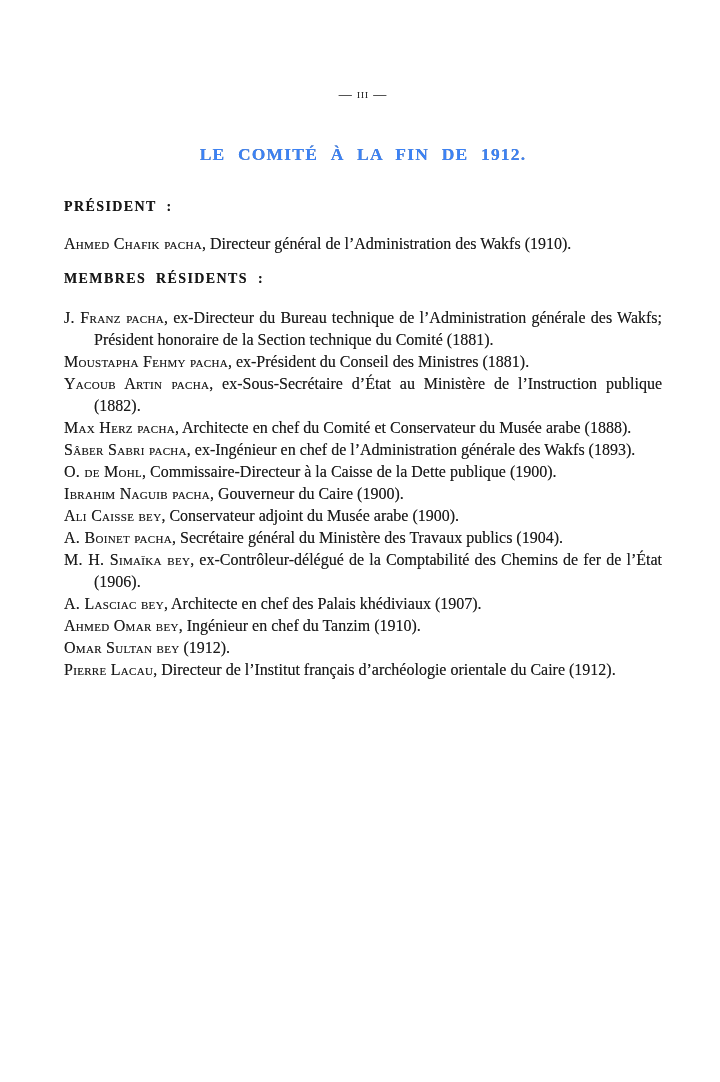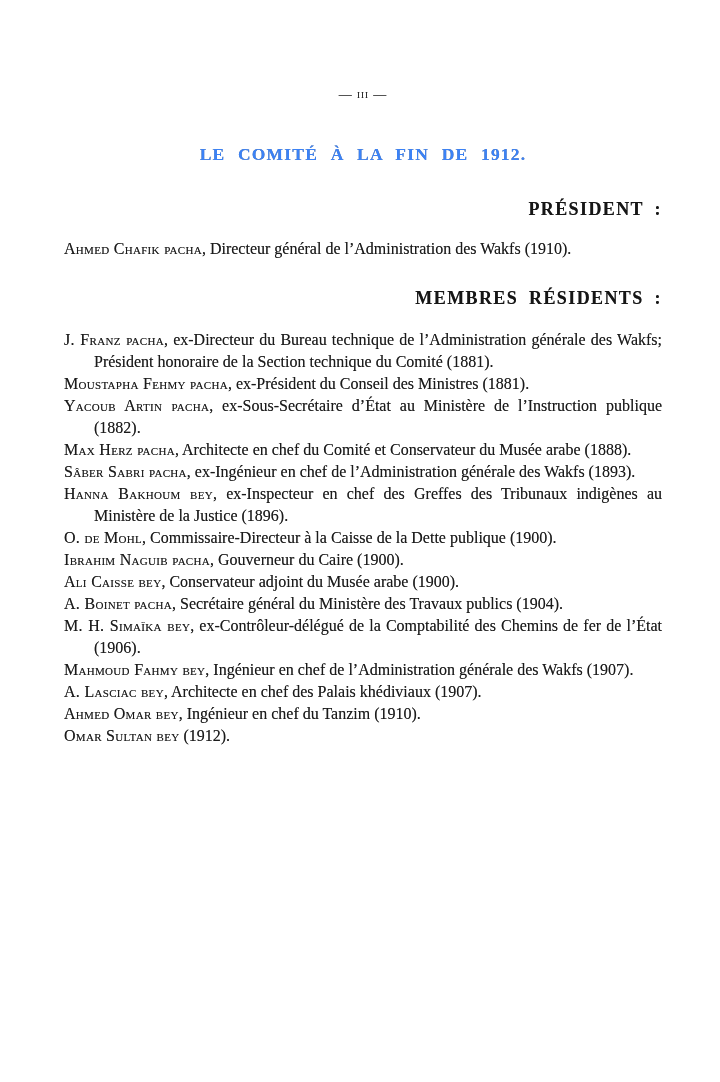--- a/index.html
+++ b/index.html
@@ -34,29 +34,29 @@
     margin: 42px 0 0 0;
     text-align: center;
     font-size: 17.5px;
     font-weight: bold;
     letter-spacing: 1.2px;
     word-spacing: 7px;
     color: #3b82f6;
   }
   .heading {
     margin: 34px 0 0 0;
-    text-align: right;
-    font-size: 18px;
+    text-align: left;
+    font-size: 14px;
     font-weight: bold;
     letter-spacing: 1.4px;
     word-spacing: 5px;
     color: #161616;
   }
   .heading.members {
-    margin-top: 28px;
+    margin-top: 16px;
   }
   .entry {
     margin: 0;
     font-size: 16px;
     line-height: 22px;
     text-align: justify;
     padding-left: 30px;
     text-indent: -30px;
   }
   .entry.president {
@@ -88,25 +88,24 @@
     <p class="entry president"><span class="name">Ahmed Chafik pacha</span><span class="desc">, Directeur général de l’Administration des Wakfs (1910).</span></p>
 
     <h2 class="heading members">MEMBRES RÉSIDENTS :</h2>
 
     <div class="members-list">
       <p class="entry"><span class="name">J. Franz pacha</span><span class="desc">, ex-Directeur du Bureau technique de l’Administration générale des Wakfs; Président honoraire de la Section technique du Comité (1881).</span></p>
       <p class="entry"><span class="name">Moustapha Fehmy pacha</span><span class="desc">, ex-Président du Conseil des Ministres (1881).</span></p>
       <p class="entry"><span class="name">Yacoub Artin pacha</span><span class="desc">, ex-Sous-Secrétaire d’État au Ministère de l’Instruction publique (1882).</span></p>
       <p class="entry"><span class="name">Max Herz pacha</span><span class="desc">, Architecte en chef du Comité et Conservateur du Musée arabe (1888).</span></p>
       <p class="entry"><span class="name">Sâber Sabri pacha</span><span class="desc">, ex-Ingénieur en chef de l’Administration générale des Wakfs (1893).</span></p>
-      <p class="entry"><span class="name">Hanna Bakhoum bey</span><span class="desc">, ex-Inspecteur en chef des Greffes des Tribunaux indigènes au Ministère de la Justice (1896).</span></p>
       <p class="entry"><span class="name">O. de Mohl</span><span class="desc">, Commissaire-Directeur à la Caisse de la Dette publique (1900).</span></p>
       <p class="entry"><span class="name">Ibrahim Naguib pacha</span><span class="desc">, Gouverneur du Caire (1900).</span></p>
       <p class="entry"><span class="name">Ali Caisse bey</span><span class="desc">, Conservateur adjoint du Musée arabe (1900).</span></p>
       <p class="entry"><span class="name">A. Boinet pacha</span><span class="desc">, Secrétaire général du Ministère des Travaux publics (1904).</span></p>
       <p class="entry"><span class="name">M. H. Simaïka bey</span><span class="desc">, ex-Contrôleur-délégué de la Comptabilité des Chemins de fer de l’État (1906).</span></p>
-      <p class="entry"><span class="name">Mahmoud Fahmy bey</span><span class="desc">, Ingénieur en chef de l’Administration générale des Wakfs (1907).</span></p>
       <p class="entry"><span class="name">A. Lasciac bey</span><span class="desc">, Architecte en chef des Palais khédiviaux (1907).</span></p>
       <p class="entry"><span class="name">Ahmed Omar bey</span><span class="desc">, Ingénieur en chef du Tanzim (1910).</span></p>
       <p class="entry"><span class="name">Omar Sultan bey</span><span class="desc"> (1912).</span></p>
+      <p class="entry"><span class="name">Pierre Lacau</span><span class="desc">, Directeur de l’Institut français d’archéologie orientale du Caire (1912).</span></p>
     </div>
   </div>
 </div>
 
 </body></html>

